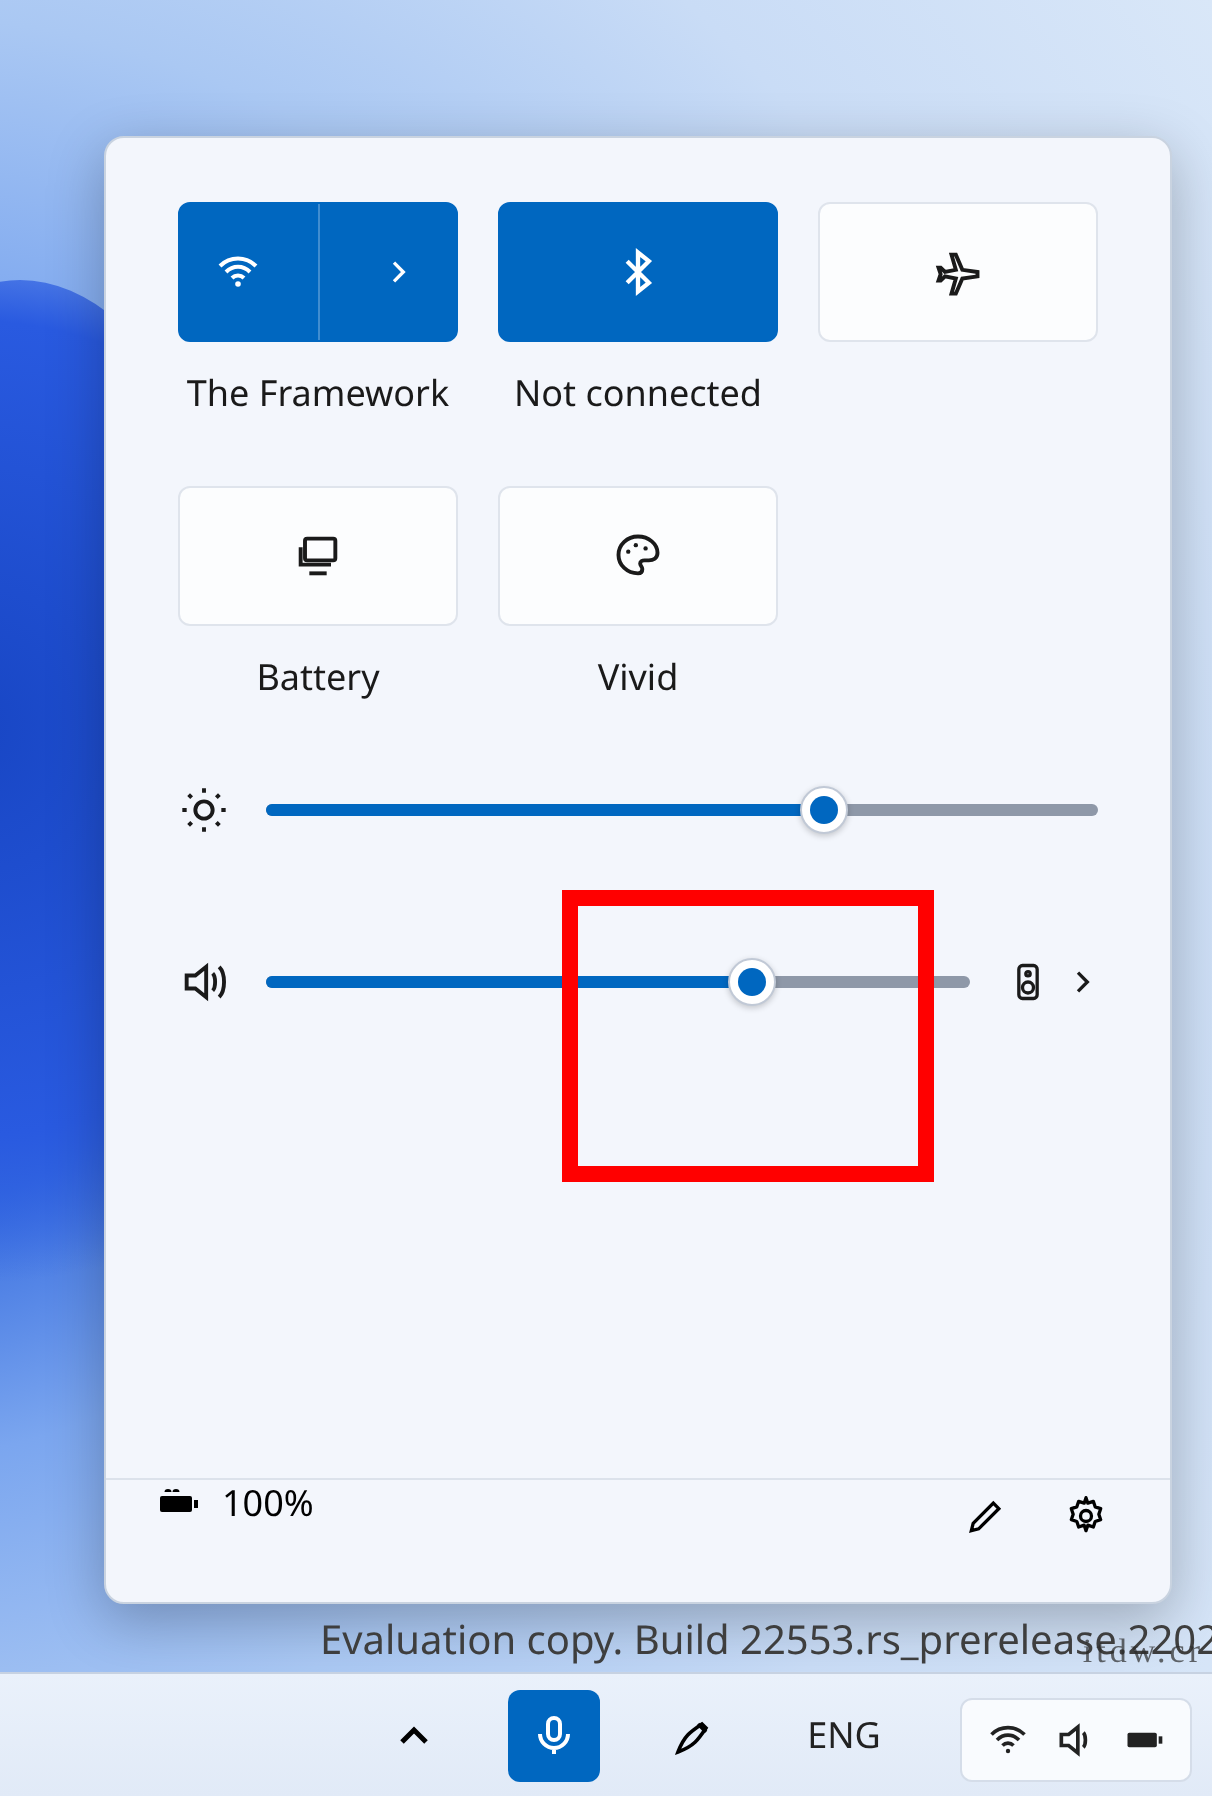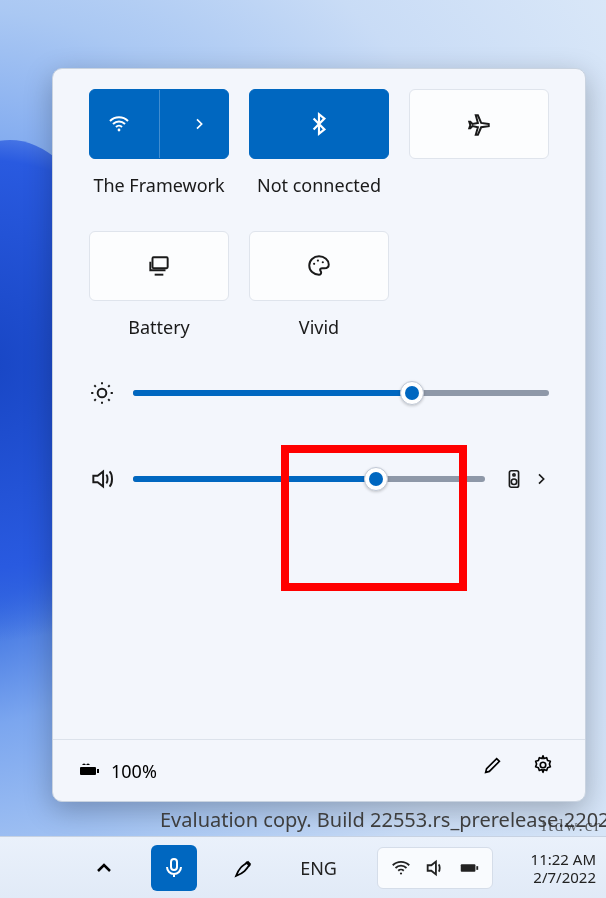--- a/index.html
+++ b/index.html
@@ -17,21 +17,21 @@
     width: 534px;
     height: 734px;
     background: #f3f6fc;
     border: 1px solid #c9d3e0;
     border-radius: 10px;
     box-shadow: 0 8px 28px rgba(0,0,0,0.25);
     display: flex;
     flex-direction: column;
   }
   .tiles {
-    padding: 20px 36px 0 36px;
+    padding: 32px 36px 0 36px;
     display: grid;
     grid-template-columns: repeat(3, 140px);
     justify-content: space-between;
     row-gap: 34px;
   }
   .tile-wrap { display: flex; flex-direction: column; align-items: center; }
   .tile {
     width: 140px; height: 70px;
     border-radius: 6px;
     border: 1px solid #dfe4ec;
@@ -93,22 +93,22 @@
   }
   .slider-extra { display:flex; align-items:center; gap:8px; color:#1a1a1a; }
   .slider-extra svg { width:22px; height:22px; }
   .chev-right { width:16px !important; height:16px !important; }
 
   
   .panel-bottom {
     margin-top:auto;
     border-top:1px solid #dce2eb;
     height:62px;
-    display:flex; align-items:flex-end;
-    padding: 18px 24px;
+    display:flex; align-items:flex-start;
+    padding: 0 24px;
     gap:14px;
   }
   .panel-bottom .left { display:flex; align-items:center; gap:10px; font-size:18px; }
   .panel-bottom .spacer { flex:1; }
   .panel-bottom .iconbtn {
     width:36px; height:36px; display:flex; align-items:center; justify-content:center;
     border-radius:4px; cursor:pointer;
   }
   .panel-bottom .iconbtn svg { width:22px; height:22px; }
 
@@ -123,21 +123,21 @@
 
   
   .taskbar {
     position:absolute;
     left:0; right:0; bottom:0; height:62px;
     background: linear-gradient(180deg, #eaf1fb 0%, #e1eaf7 100%);
     border-top:1px solid #c7d2e2;
     display:flex; align-items:center;
     padding: 0 10px;
   }
-  .tb-left { display:flex; align-items:center; gap:24px; }
+  .tb-left { display:flex; align-items:flex-end; gap:24px; }
   .tb-btn {
     width:46px; height:46px; border-radius:6px;
     display:flex; align-items:center; justify-content:center;
     cursor:pointer;
   }
   .tb-btn.active { background:#0067c0; color:#fff; }
   .tb-btn svg { width:24px; height:24px; }
   .tb-lang {
     width:56px; height:46px; display:flex; align-items:center; justify-content:center;
     font-size:18px; color:#222; cursor:pointer;
@@ -334,18 +334,14 @@
       </svg>
       <svg viewBox="0 0 24 24" fill="none" stroke="currentColor" stroke-width="2">
         <path d="M4 9v6h4l5 4V5L8 9H4z"></path>
           <path d="M16 8c1.5 1.5 1.5 6.5 0 8"></path>
       </svg>
       <svg viewBox="0 0 24 24" fill="currentColor">
         <path d="M4 8h14a1 1 0 011 1v6a1 1 0 01-1 1H4a1 1 0 01-1-1V9a1 1 0 011-1z"></path>
           <rect x="20" y="10" width="2" height="4"></rect>
       </svg>
     </div>
-    <div class="tb-clock">
-      <div>11:22 AM</div>
-      <div>2/7/2022</div>
-    </div>
   </div>
 </div>
 
 </body></html>

